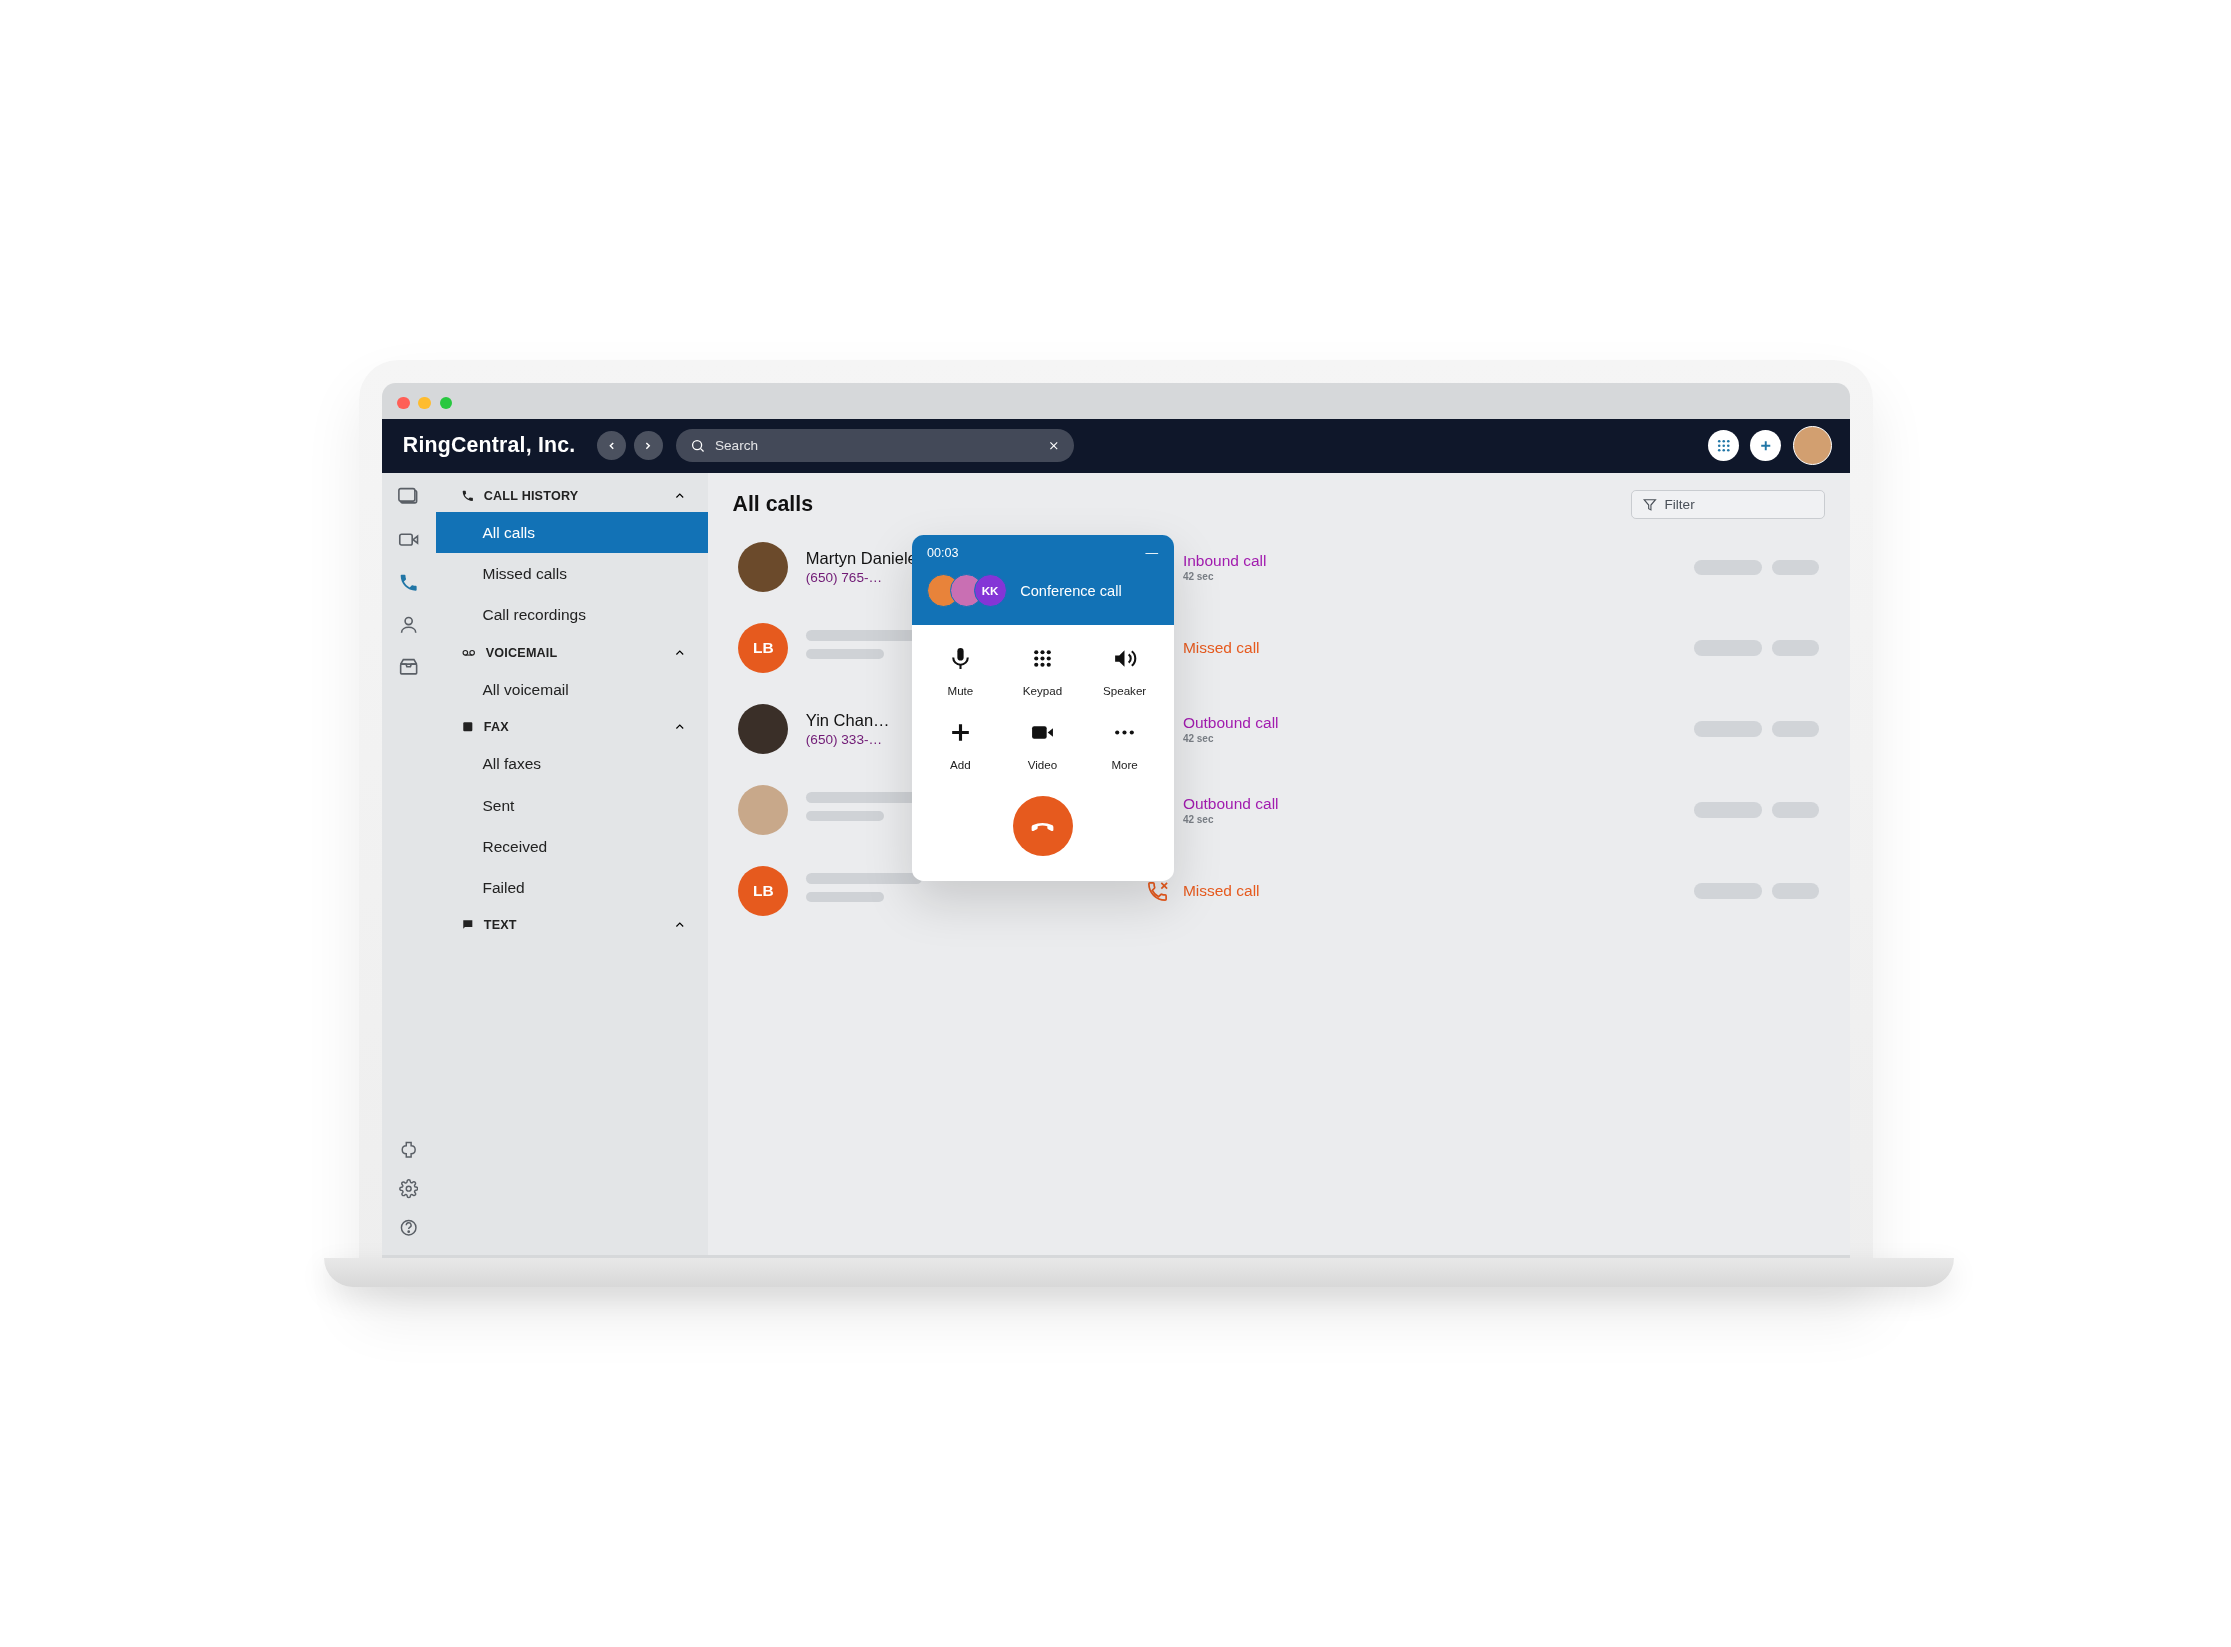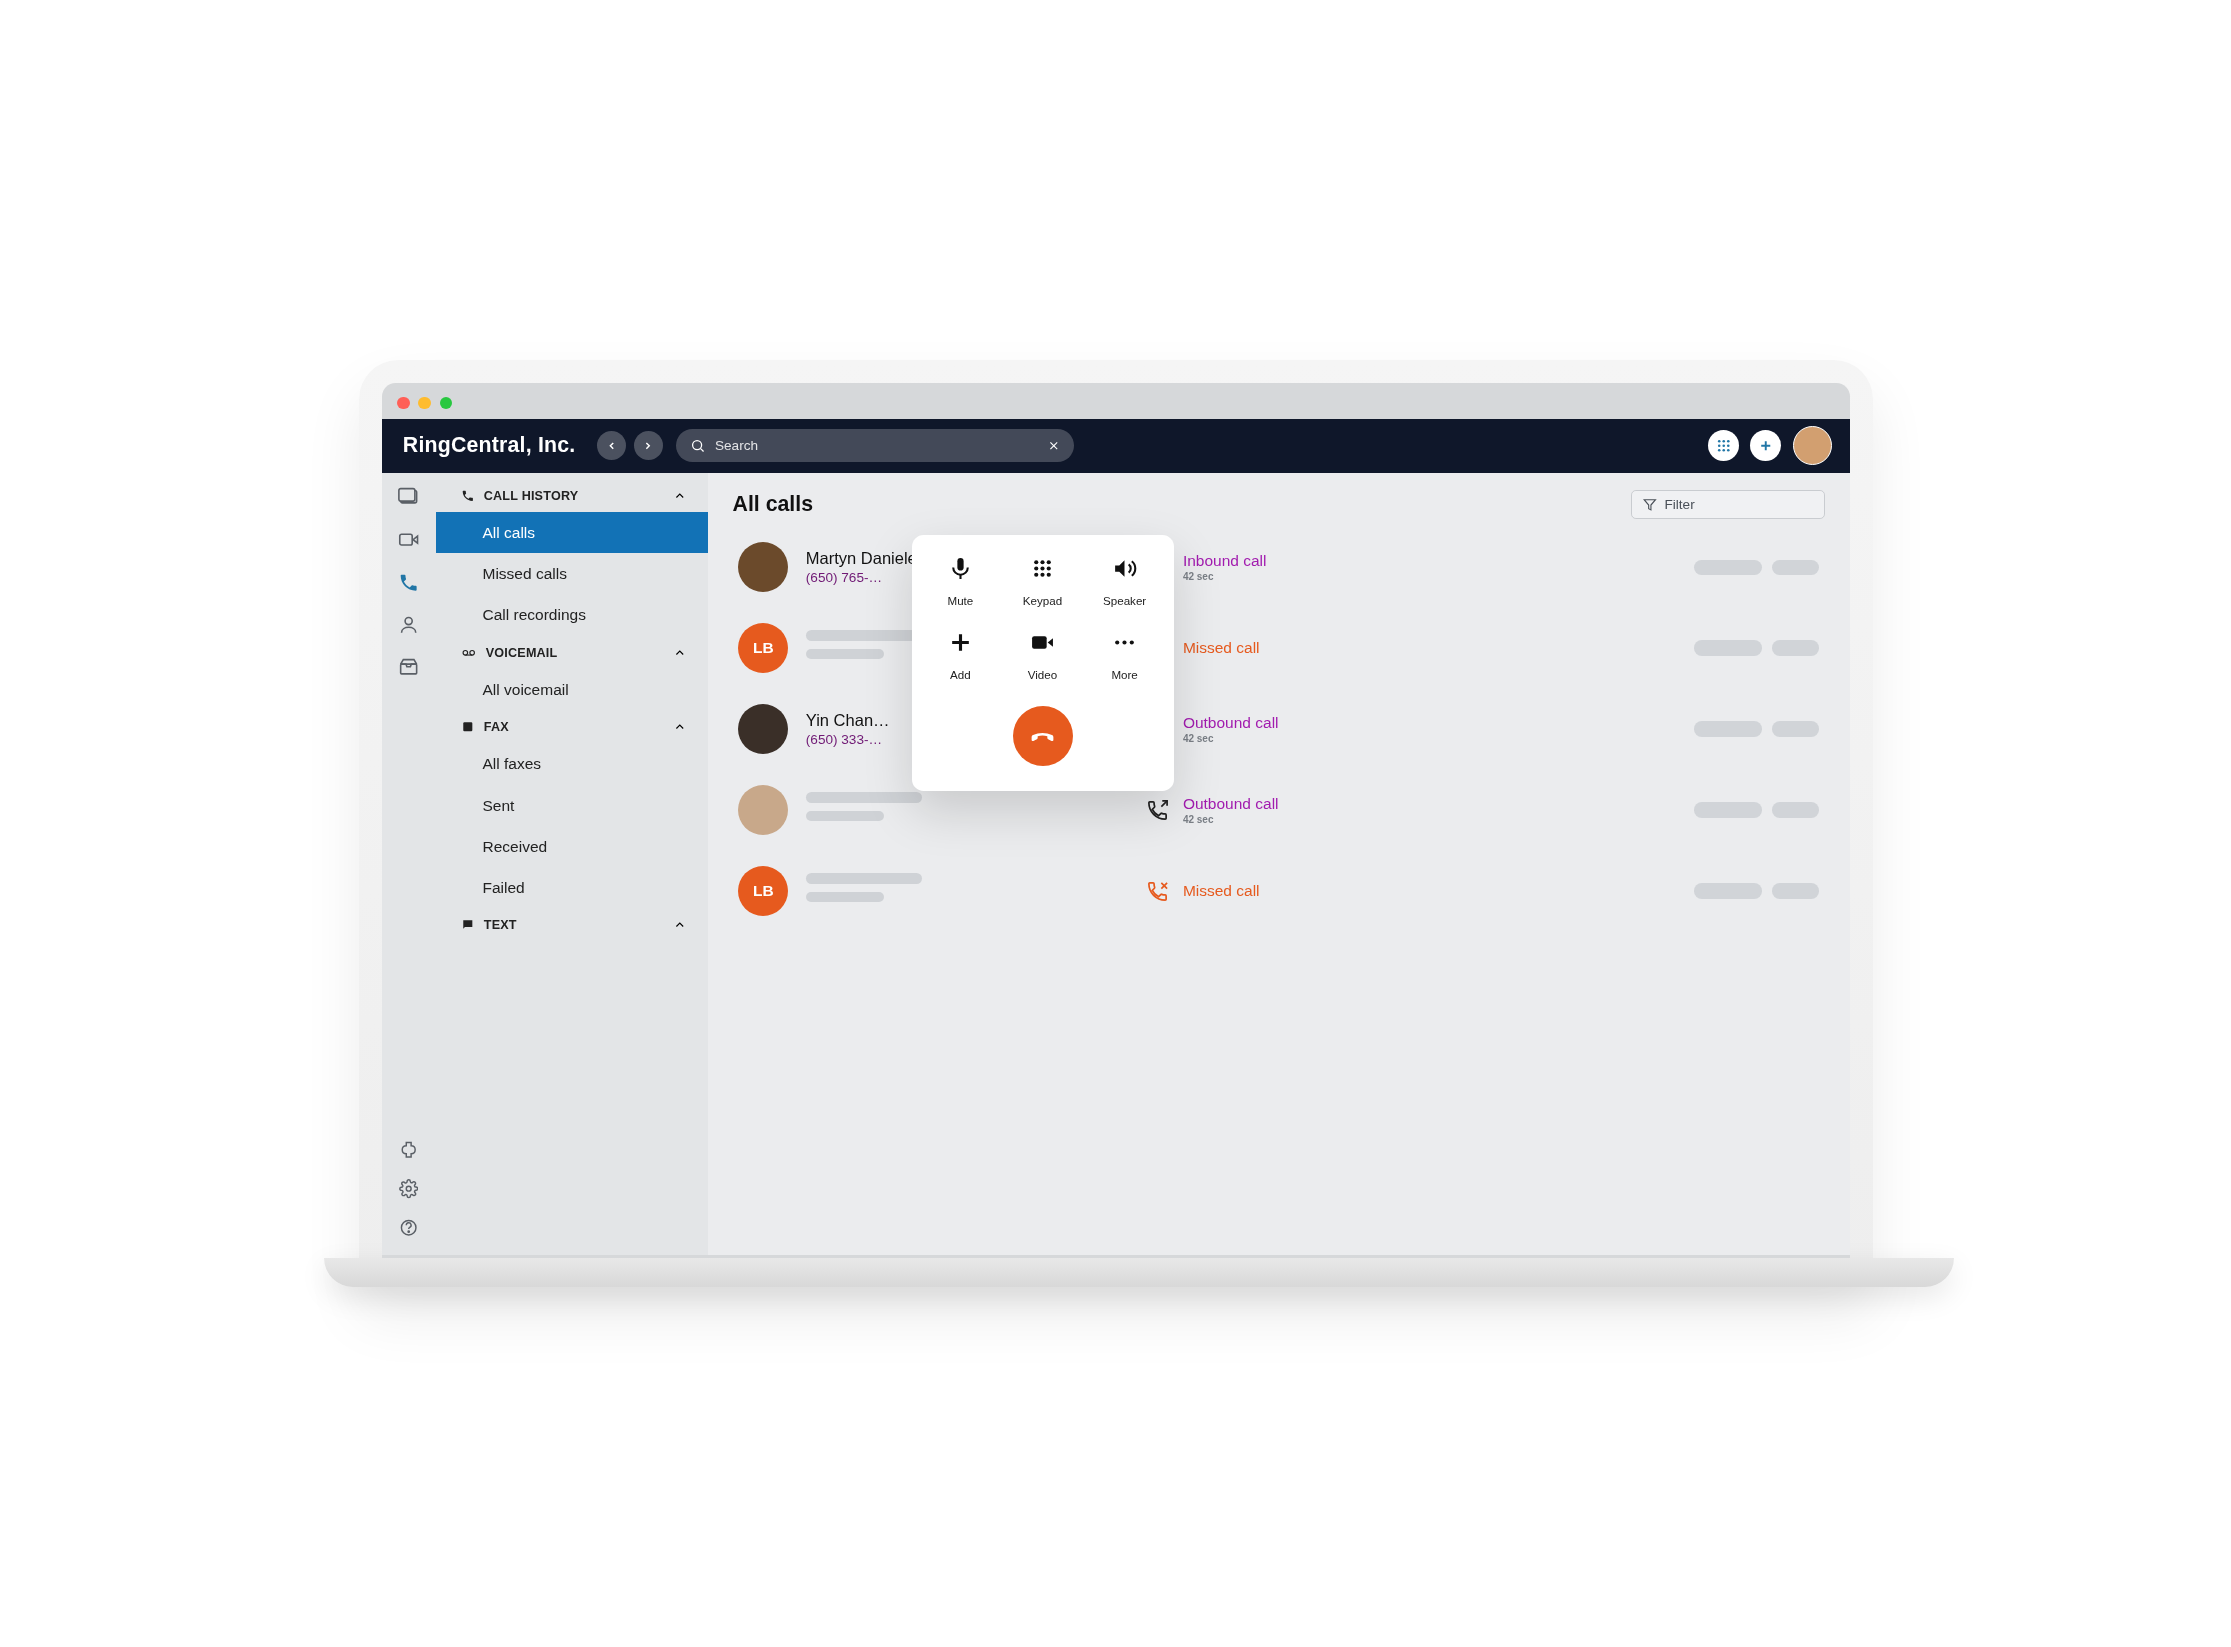--- a/index.html
+++ b/index.html
@@ -508,20 +508,34 @@
             </div>
             <div class="row-right">
                 <div class="pill"></div>
                 <div class="pill sm"></div>
               </div>
           </div>
 
         </div>
 
         <div class="popup">
+          <div class="popup-hdr">
+            <div class="popup-top-row">
+              <span>00:03</span>
+              <span style="cursor:pointer;">—</span>
+            </div>
+            <div class="popup-title-row">
+              <div class="participant-stack">
+                <div class="pavatar p1"></div>
+                <div class="pavatar p2"></div>
+                <div class="pavatar p3">KK</div>
+              </div>
+              <span class="popup-conf-label">Conference call</span>
+            </div>
+          </div>
           <div class="popup-grid">
             <div class="pcell">
               <svg width="25" height="25" viewBox="0 0 24 24" fill="currentColor">
                   <path d="M12 2a3 3 0 0 0-3 3v6a3 3 0 0 0 6 0V5a3 3 0 0 0-3-3z"></path>
                   <path d="M19 11a7 7 0 0 1-14 0" fill="none" stroke="currentColor" stroke-width="2"></path>
                   <line x1="12" y1="18" x2="12" y2="22" stroke="currentColor" stroke-width="2"></line>
                 </svg>
               <span class="pcell-label">Mute</span>
             </div>
             <div class="pcell">

